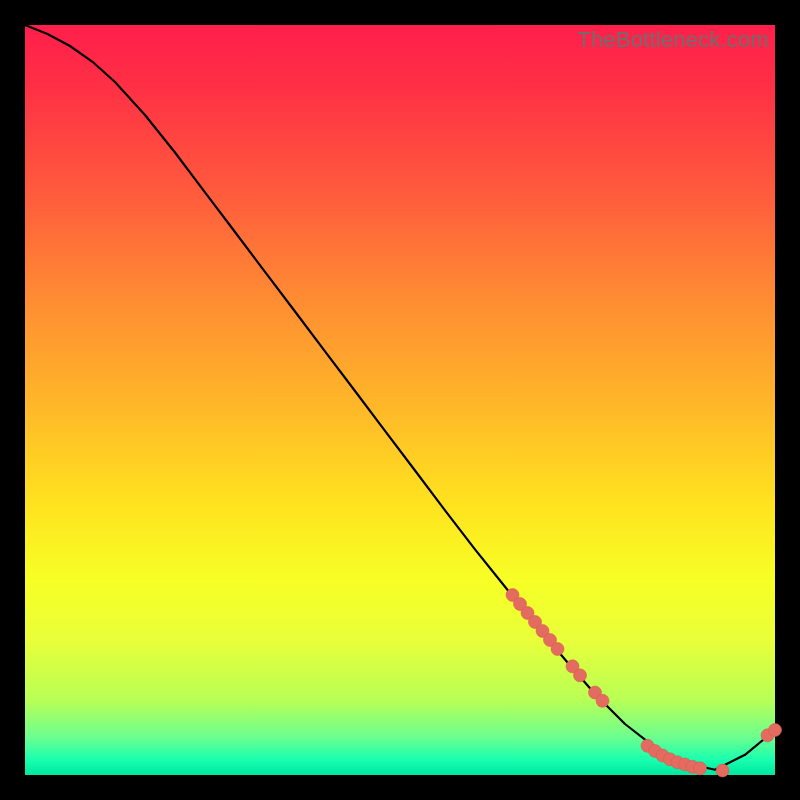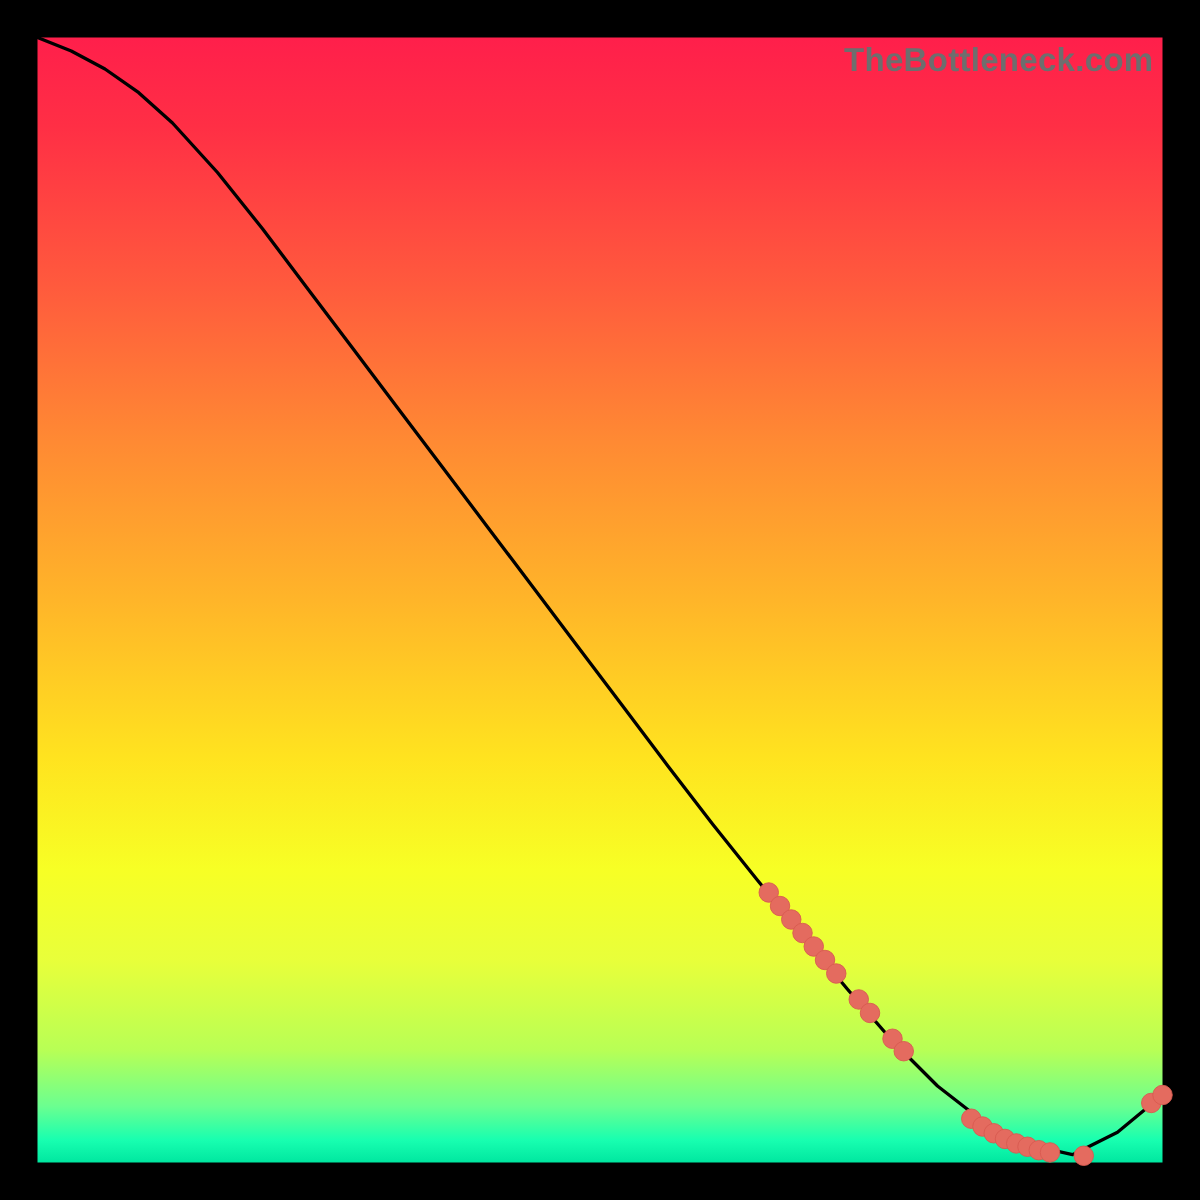--- a/index.html
+++ b/index.html
@@ -40,21 +40,21 @@
       #00e7a0 100%
     );
   }
   .watermark {
     position: absolute;
     top: 2px;
     right: 6px;
     color: #6e6e6e;
     font-size: 22px;
     letter-spacing: 0.2px;
-    font-weight: 700;
+    font-weight: 400;
     user-select: none;
   }
   svg.overlay {
     position: absolute;
     left: 0;
     top: 0;
     width: 750px;
     height: 750px;
     overflow: visible;
   }

